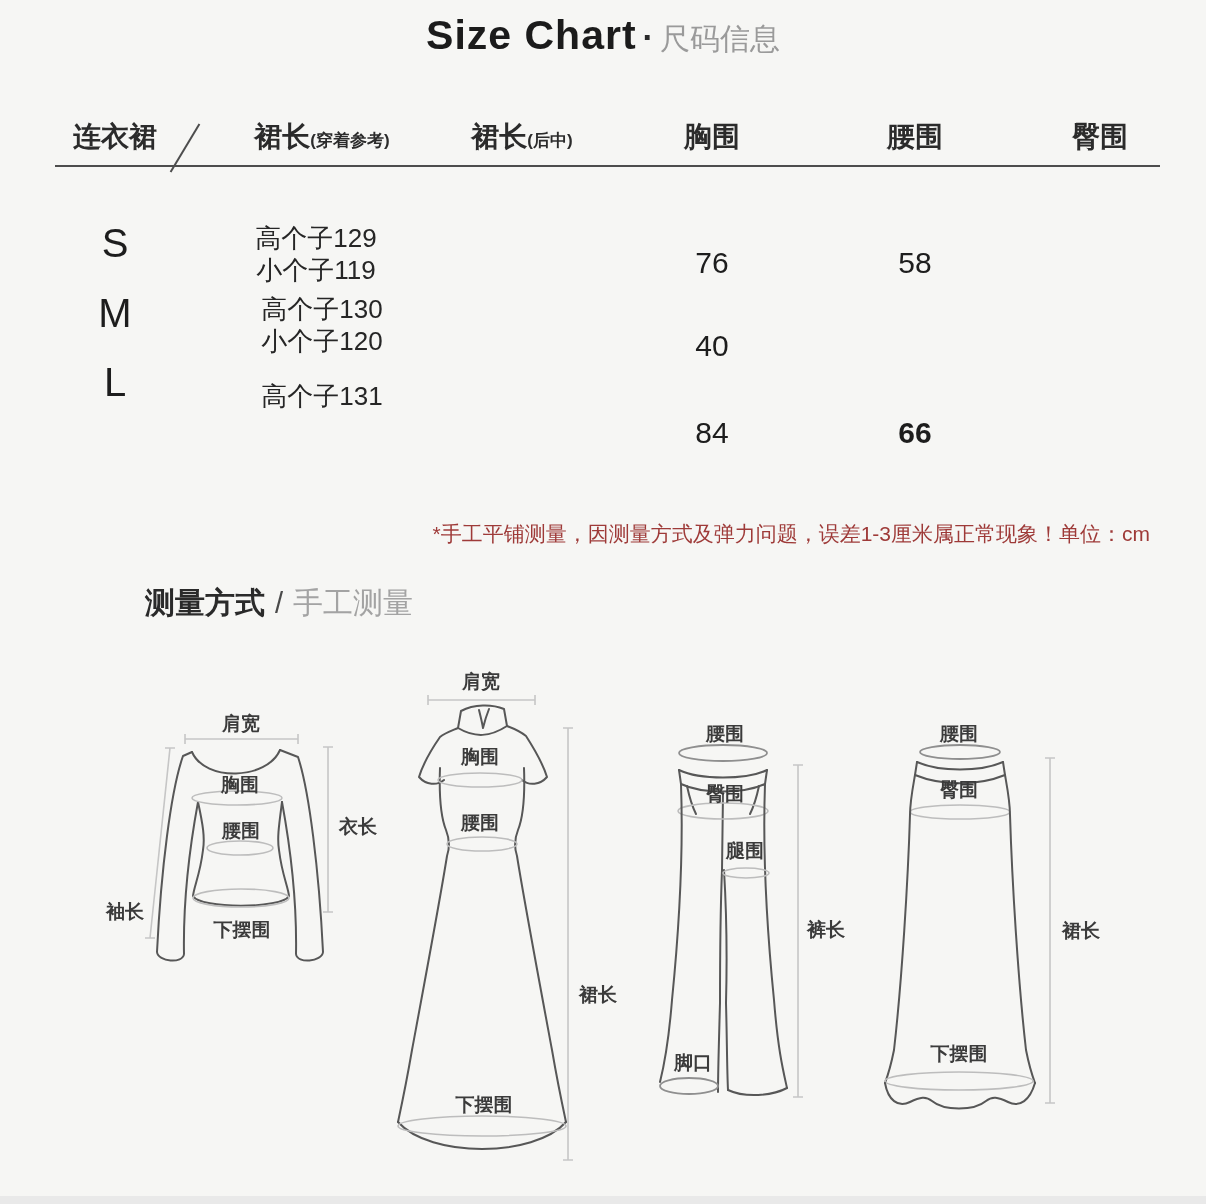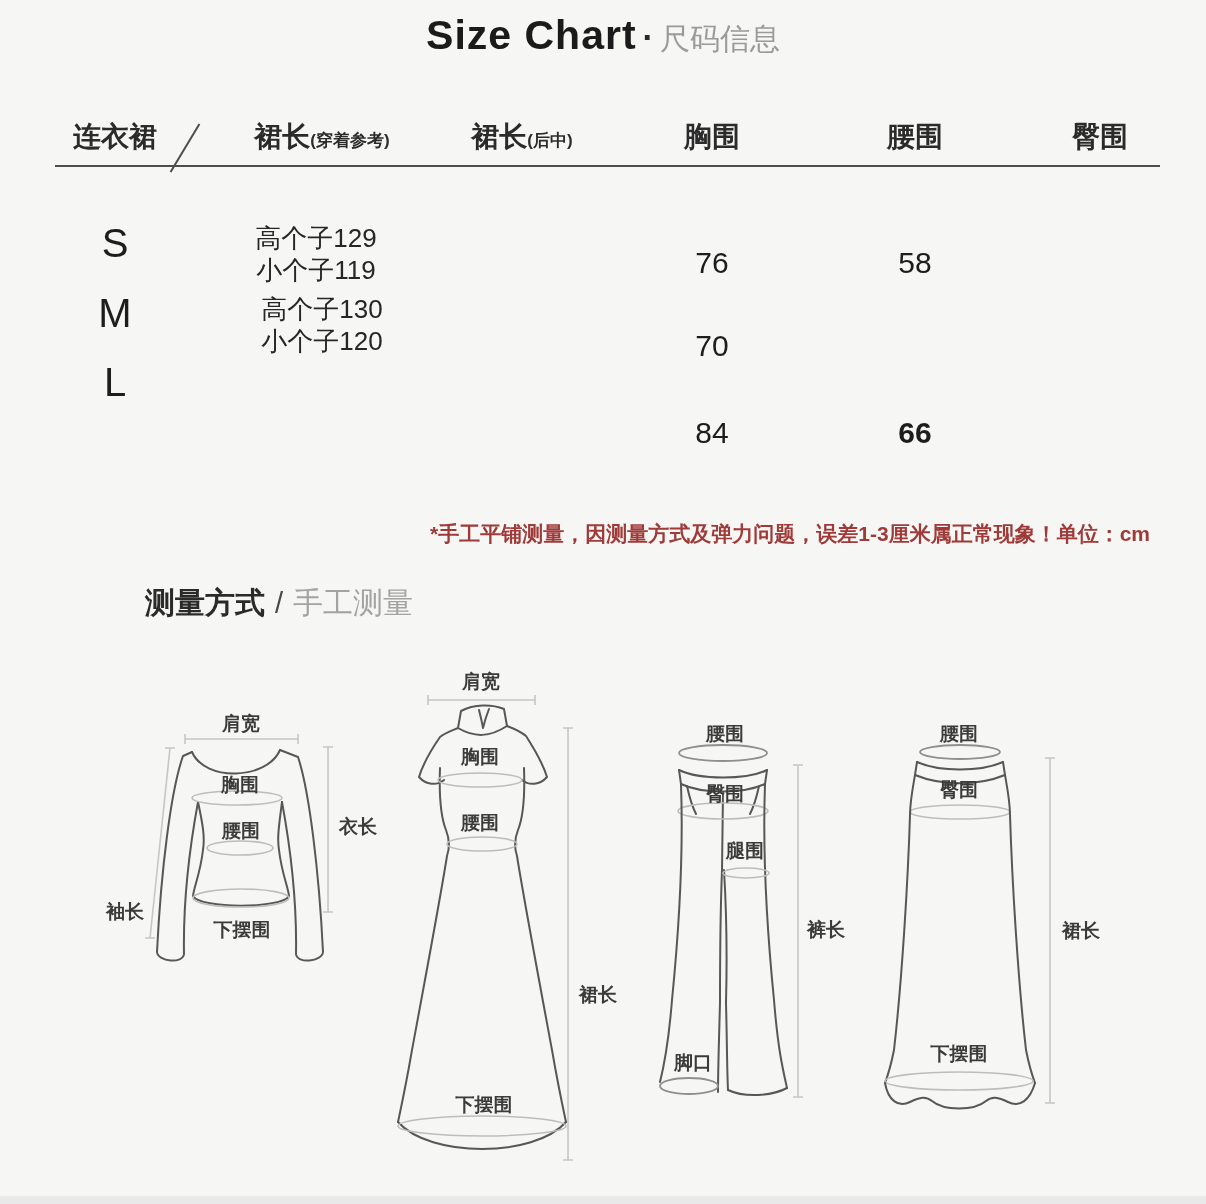--- a/index.html
+++ b/index.html
@@ -23,21 +23,21 @@
   
   .th{height:50px;line-height:50px;text-align:center;white-space:nowrap;}
   .th-main{font-size:28px;font-weight:700;color:#2b2b2b;text-align:center;}
   .th-sub{font-size:17px;font-weight:700;color:#2b2b2b;}
   .head-rule{top:165px;left:55px;width:1105px;height:2px;background:#4d4d4d;}
   .corner-slash{top:147px;left:157px;width:56px;height:2px;background:#4d4d4d;transform:rotate(-59deg);}
   .size-letter{width:200px;text-align:center;font-size:40px;line-height:46px;color:#1d1d1d;}
   .ref-lines{width:200px;text-align:center;font-size:26px;line-height:32px;color:#262626;}
   .num{width:200px;text-align:center;font-size:30px;line-height:34px;color:#1d1d1d;margin-top:36px;}
   
-  .note{top:520px;right:56px;font-size:21px;font-weight:700;white-space:nowrap;}
+  .note{top:520px;right:56px;font-size:21px;font-weight:400;white-space:nowrap;}
   
   .measure-head{top:583px;left:145px;white-space:nowrap;}
   .mh-dark{font-size:30px;font-weight:700;color:#2a2a2a;}
   .mh-slash{font-size:29px;font-weight:400;color:#4a4a4a;margin:0 10px;}
   .mh-gray{font-size:30px;font-weight:400;color:#a3a3a3;}
   
   .outline{fill:none;stroke:#575757;stroke-width:2;stroke-linecap:round;stroke-linejoin:round;}
   .lightline{fill:none;stroke:#bdbdbd;stroke-width:1.6;}
   .midline{fill:none;stroke:#8f8f8f;stroke-width:1.8;}
   .dim{fill:none;stroke:#c6c6c6;stroke-width:1.6;}
@@ -83,25 +83,26 @@
   <div class="abs num" style="top:210px;left:612px;">76</div>
   <div class="abs num" style="top:210px;left:815px;">58</div>
   <div class="abs num" style="top:210px;left:1000px;"></div>
 
   <div class="abs size-letter" style="top:290px;left:15px;">M</div>
   <div class="abs ref-lines" style="top:293px;left:222px;">
     <div>高个子130</div>
     <div>小个子120</div>
   </div>
   <div class="abs num" style="top:293px;left:422px;"></div>
-  <div class="abs num" style="top:293px;left:612px;">70</div>
+  <div class="abs num" style="top:293px;left:612px;">40</div>
   <div class="abs num" style="top:293px;left:1000px;"></div>
 
   <div class="abs size-letter" style="top:359px;left:15px;">L</div>
   <div class="abs ref-lines" style="top:380px;left:222px;">
+    <div>高个子131</div>
   </div>
   <div class="abs num" style="top:380px;left:422px;"></div>
   <div class="abs num" style="top:380px;left:612px;">84</div>
   <div class="abs num" style="top:380px;left:815px;font-weight:bold;">66</div>
   <div class="abs num" style="top:380px;left:1000px;"></div>
 
   <div class="abs note" style="color: rgb(158, 58, 56);">*手工平铺测量，因测量方式及弹力问题，误差1-3厘米属正常现象！单位：cm</div>
 
   <div class="abs measure-head">
     <span class="mh-dark">测量方式</span><span class="mh-slash">/</span><span class="mh-gray">手工测量</span>

